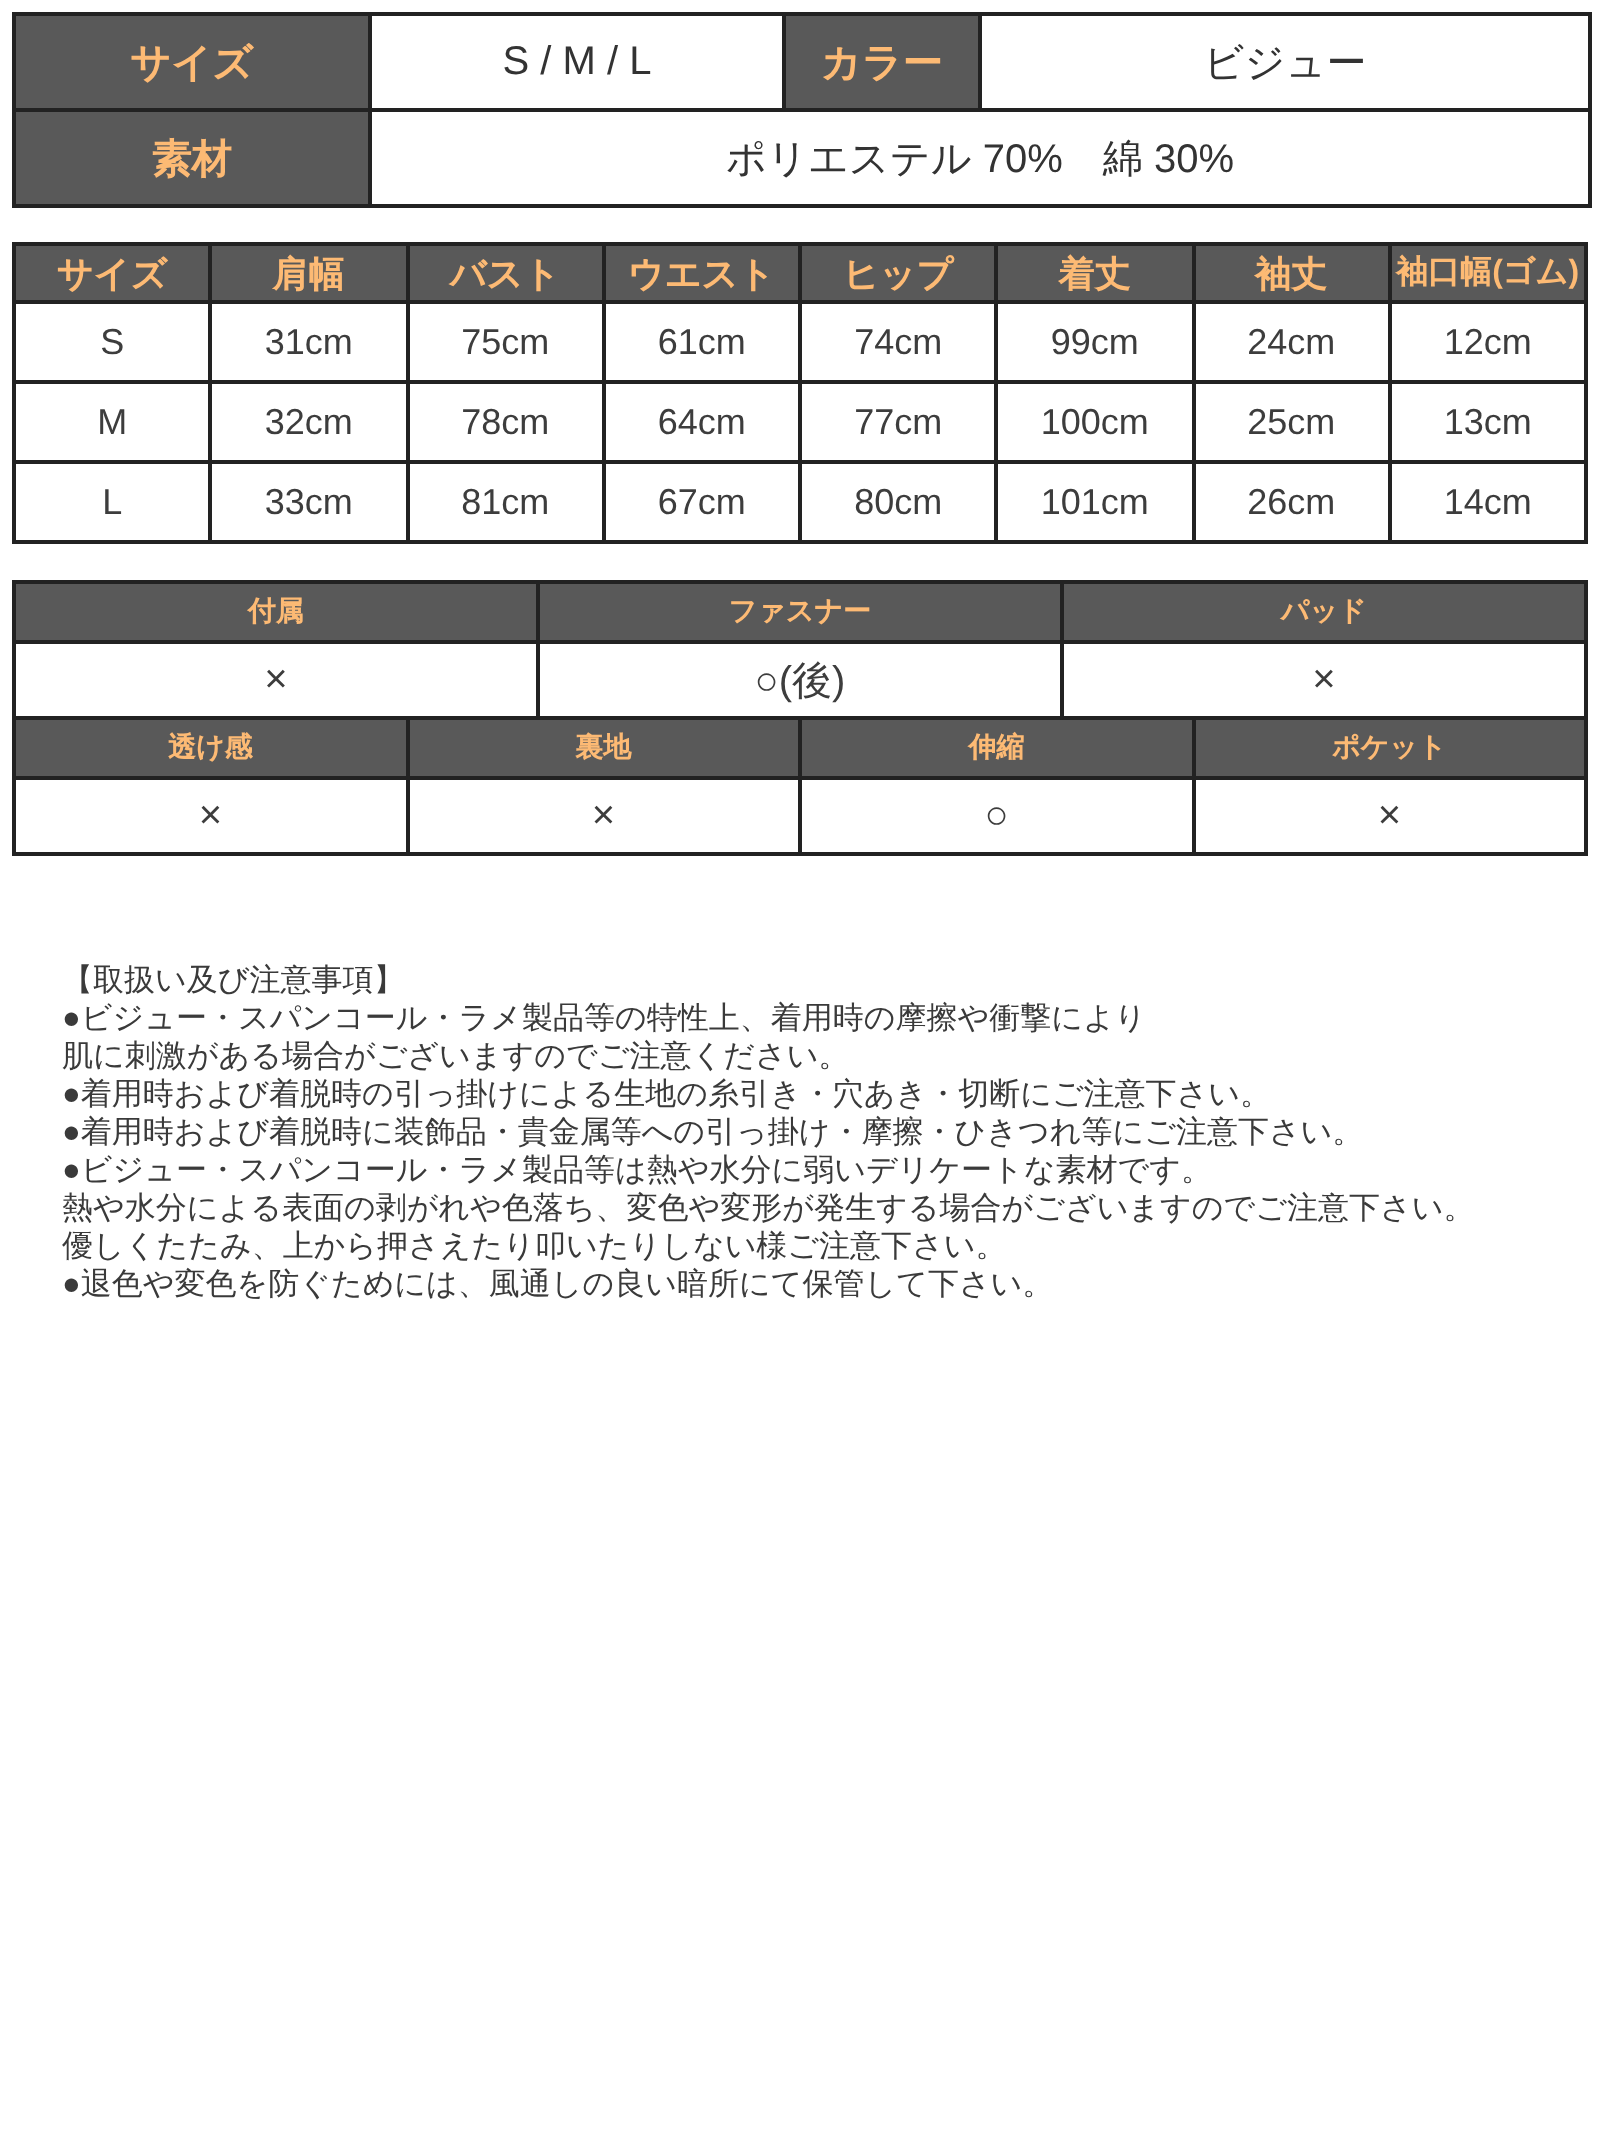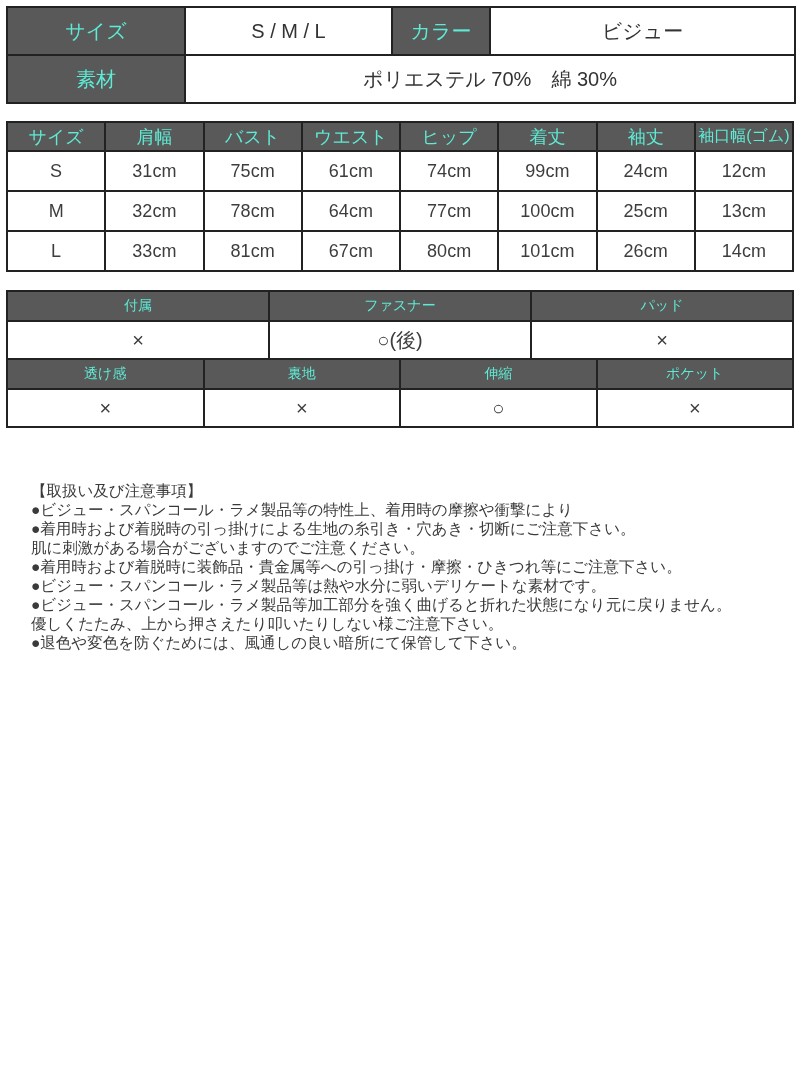--- a/index.html
+++ b/index.html
@@ -18,22 +18,22 @@
   td,th{
     border:2px solid #222222;
     text-align:center;
     vertical-align:middle;
     padding:0;
     overflow:hidden;
     white-space:nowrap;
   }
   th.hd{
     background:#595959;
-    color:#5eead4;
-    font-weight:normal;
+    color:#fdba74;
+    font-weight:bold;
   }
   
   .info-table td, .info-table th{height:46px;font-size:20px;}
   
   .size-table{margin-top:17px;}
   .size-table th{height:27px;font-size:18px;}
   .size-table th.small{font-size:16px;}
   .size-table td{height:38px;font-size:18px;color:#3d3d3d;}
   
   .spec-table{margin-top:18px;}
@@ -148,22 +148,22 @@
       <td>×</td>
       <td>○</td>
       <td>×</td>
     </tr>
   </tbody>
     </table>
 
   <div class="notes">
     <div class="line">【取扱い及び注意事項】</div>
     <div class="line">●ビジュー・スパンコール・ラメ製品等の特性上、着用時の摩擦や衝撃により</div>
+    <div class="line">肌に刺激がある場合がございますのでご注意ください。</div>
     <div class="line">●着用時および着脱時の引っ掛けによる生地の糸引き・穴あき・切断にご注意下さい。</div>
-    <div class="line">肌に刺激がある場合がございますのでご注意ください。</div>
     <div class="line">●着用時および着脱時に装飾品・貴金属等への引っ掛け・摩擦・ひきつれ等にご注意下さい。</div>
     <div class="line">●ビジュー・スパンコール・ラメ製品等は熱や水分に弱いデリケートな素材です。</div>
-    <div class="line">●ビジュー・スパンコール・ラメ製品等加工部分を強く曲げると折れた状態になり元に戻りません。</div>
+    <div class="line">熱や水分による表面の剥がれや色落ち、変色や変形が発生する場合がございますのでご注意下さい。</div>
     <div class="line">優しくたたみ、上から押さえたり叩いたりしない様ご注意下さい。</div>
     <div class="line">●退色や変色を防ぐためには、風通しの良い暗所にて保管して下さい。</div>
   </div>
 
 </div>
 
 </body></html>

